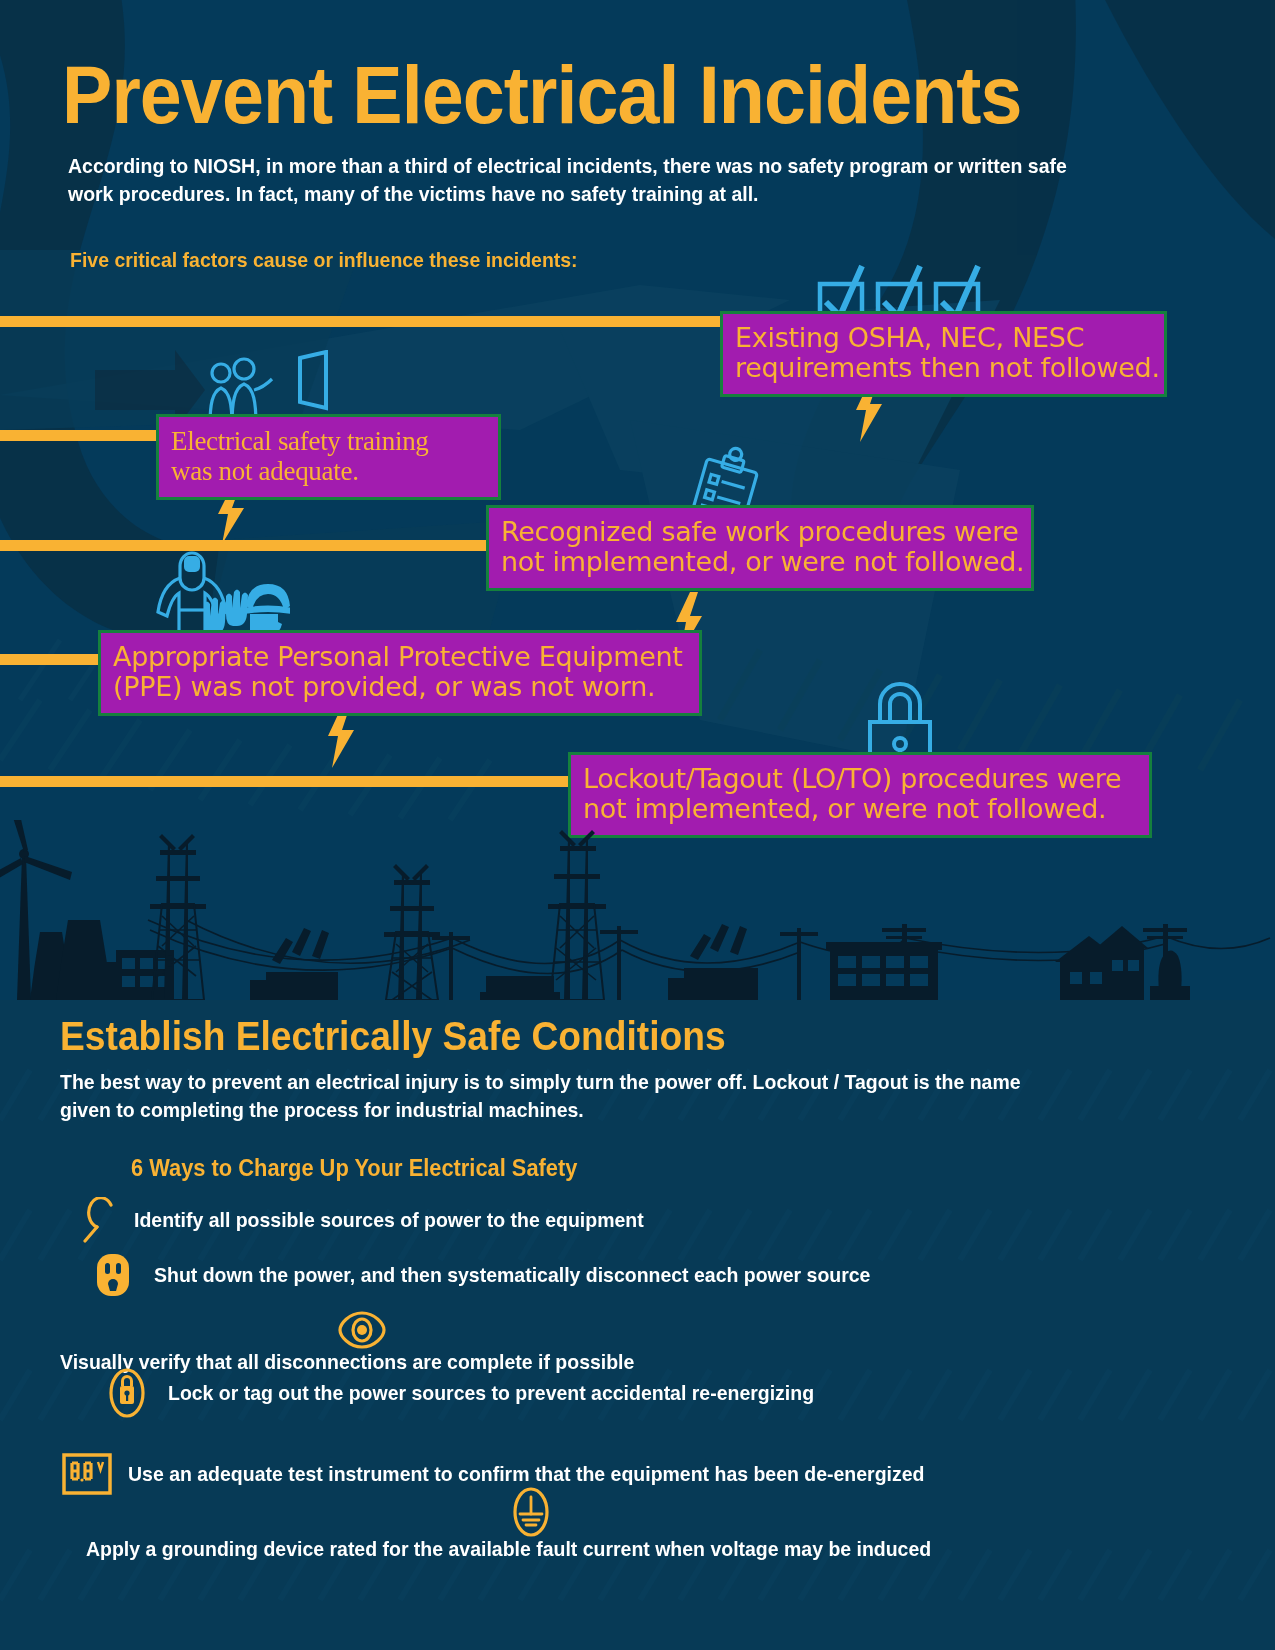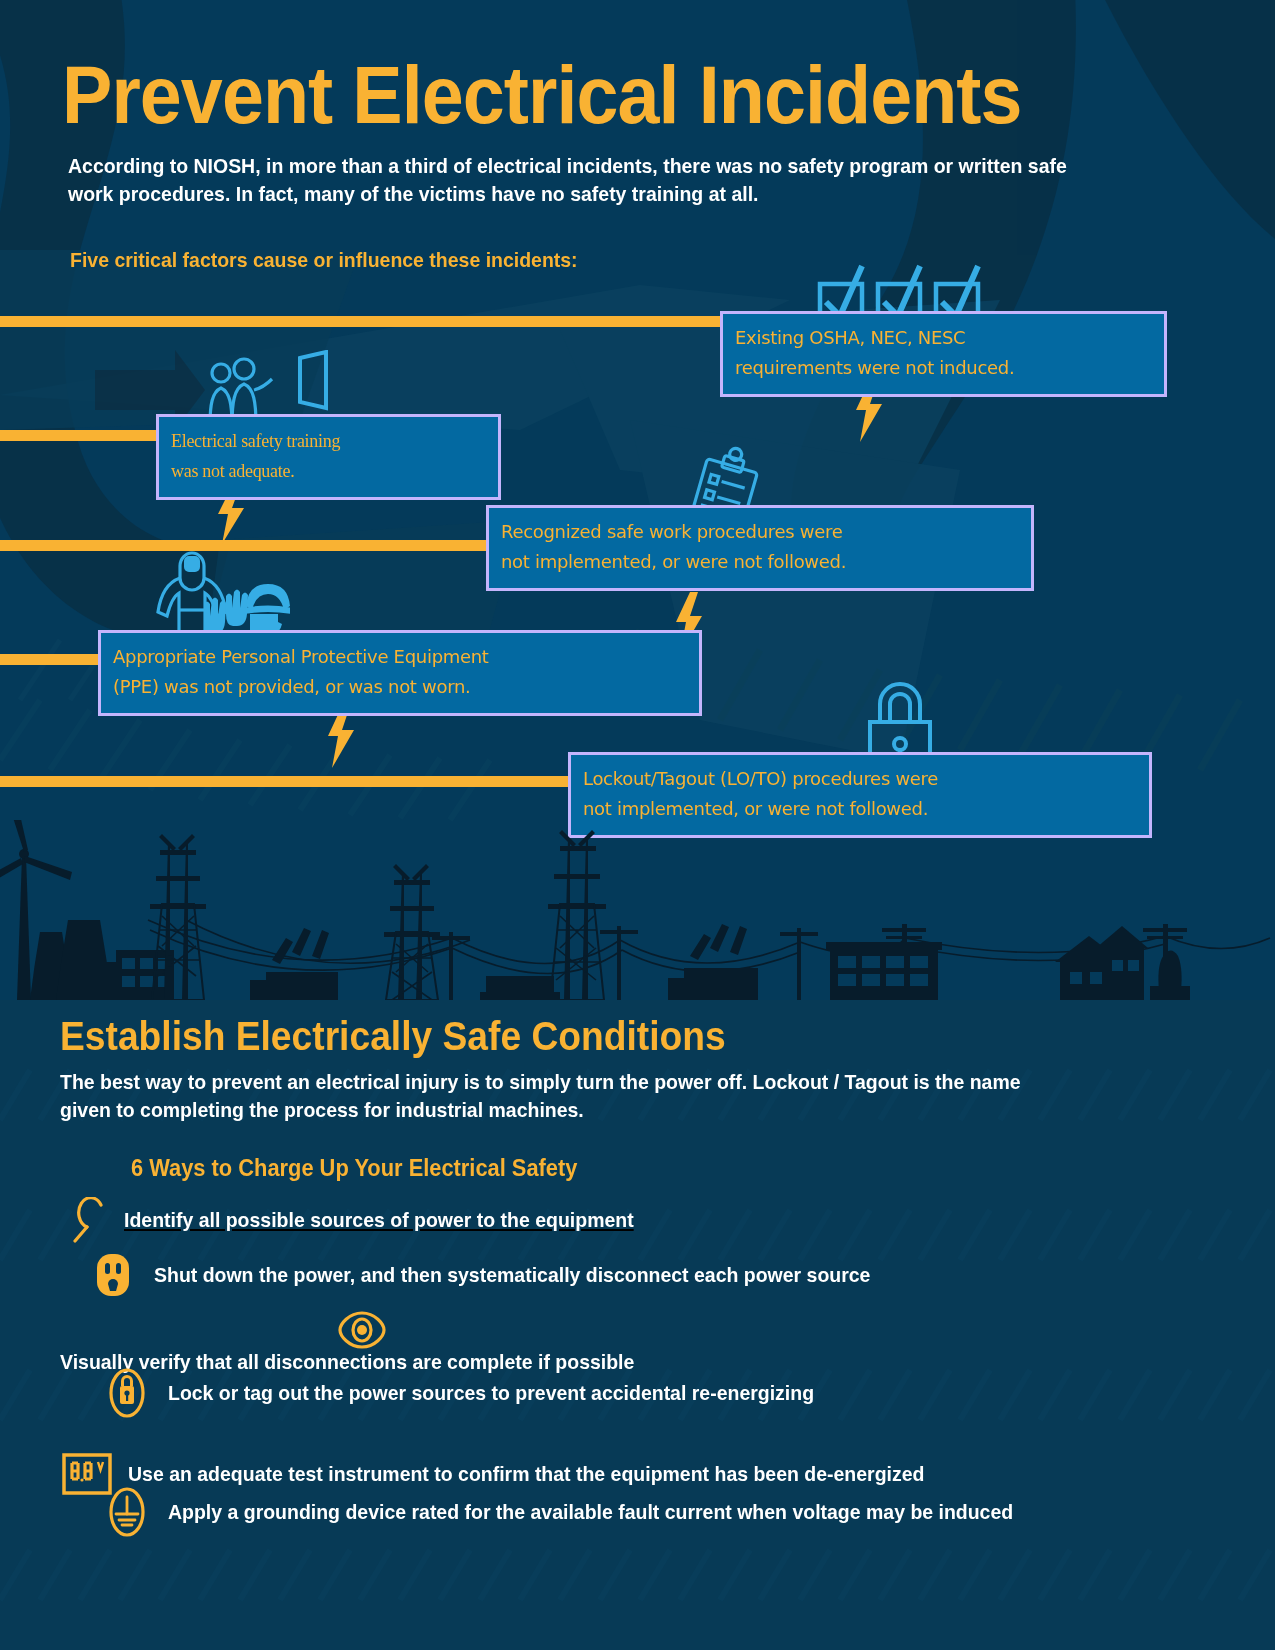--- a/index.html
+++ b/index.html
@@ -34,24 +34,24 @@
     font-size:20.5px; font-weight:bold; color:#f9b233;
     transform:scaleX(0.95); transform-origin:left top;
   }
 
   
   .rail { position:absolute; left:0; height:11px; background:#f9b233; }
 
   
   .callout {
     position:absolute;
-    border:3px solid #c4b5fd;
-    background:#0369a1;
+    border:3px solid #15803d;
+    background:#a21caf;
     color:#f9b233;
-    font-size:18px; line-height:30px;
+    font-size:27px; line-height:30px;
     padding:9px 12px 11px 12px;
     font-family:"DejaVu Sans", sans-serif;
     font-weight:400;
     letter-spacing:-0.3px;
   }
   .callout span { display:block; white-space:nowrap; }
 
   .bolt { position:absolute; }
 
   
@@ -207,21 +207,21 @@
   </svg>
   <svg class="bolt" style="left:672px; top:592px; width:34px; height:62px;" viewBox="0 0 34 62">
     <path d="M18,0 L4,30 L14,30 L8,62 L30,24 L18,24 L26,0 Z" fill="#f9b233"></path>
   </svg>
   <svg class="bolt" style="left:324px; top:706px; width:34px; height:62px;" viewBox="0 0 34 62">
     <path d="M18,0 L4,30 L14,30 L8,62 L30,24 L18,24 L26,0 Z" fill="#f9b233"></path>
   </svg>
 
   <div class="callout" style="left:720px; top:311px; width:447px;">
     <span>Existing OSHA, NEC, NESC</span>
-    <span>requirements were not induced.</span>
+    <span>requirements then not followed.</span>
   </div>
 
   <div class="callout" style="left:156px; top:414px; width:345px;font-family:Liberation Serif, serif;">
     <span>Electrical safety training</span>
     <span>was not adequate.</span>
   </div>
 
   <div class="callout" style="left:486px; top:505px; width:548px;">
     <span>Recognized safe work procedures were</span>
     <span>not implemented, or were not followed.</span>
@@ -360,21 +360,21 @@
       <path d="M0,260 l30,-50 M40,260 l30,-50 M80,260 l30,-50 M120,260 l30,-50 M160,260 l30,-50 M200,260 l30,-50 M240,260 l30,-50 M280,260 l30,-50 M320,260 l30,-50 M360,260 l30,-50 M400,260 l30,-50 M440,260 l30,-50 M480,260 l30,-50 M520,260 l30,-50 M560,260 l30,-50 M600,260 l30,-50 M640,260 l30,-50 M680,260 l30,-50 M720,260 l30,-50 M760,260 l30,-50 M800,260 l30,-50 M840,260 l30,-50 M880,260 l30,-50 M920,260 l30,-50 M960,260 l30,-50 M1000,260 l30,-50 M1040,260 l30,-50 M1080,260 l30,-50 M1120,260 l30,-50 M1160,260 l30,-50 M1200,260 l30,-50 M1240,260 l30,-50"></path>
       <path d="M0,420 l30,-50 M40,420 l30,-50 M80,420 l30,-50 M120,420 l30,-50 M160,420 l30,-50 M200,420 l30,-50 M240,420 l30,-50 M280,420 l30,-50 M320,420 l30,-50 M360,420 l30,-50 M400,420 l30,-50 M440,420 l30,-50 M480,420 l30,-50 M520,420 l30,-50 M560,420 l30,-50 M600,420 l30,-50 M640,420 l30,-50 M680,420 l30,-50 M720,420 l30,-50 M760,420 l30,-50 M800,420 l30,-50 M840,420 l30,-50 M880,420 l30,-50 M920,420 l30,-50 M960,420 l30,-50 M1000,420 l30,-50 M1040,420 l30,-50 M1080,420 l30,-50 M1120,420 l30,-50 M1160,420 l30,-50 M1200,420 l30,-50 M1240,420 l30,-50"></path>
       <path d="M0,600 l30,-50 M40,600 l30,-50 M80,600 l30,-50 M120,600 l30,-50 M160,600 l30,-50 M200,600 l30,-50 M240,600 l30,-50 M280,600 l30,-50 M320,600 l30,-50 M360,600 l30,-50 M400,600 l30,-50 M440,600 l30,-50 M480,600 l30,-50 M520,600 l30,-50 M560,600 l30,-50 M600,600 l30,-50 M640,600 l30,-50 M680,600 l30,-50 M720,600 l30,-50 M760,600 l30,-50 M800,600 l30,-50 M840,600 l30,-50 M880,600 l30,-50 M920,600 l30,-50 M960,600 l30,-50 M1000,600 l30,-50 M1040,600 l30,-50 M1080,600 l30,-50 M1120,600 l30,-50 M1160,600 l30,-50 M1200,600 l30,-50 M1240,600 l30,-50"></path>
     </g>
   </svg>
 
   <div class="h2">Establish Electrically Safe Conditions</div>
   <div class="sub">The best way to prevent an electrical injury is to simply turn the power off. Lockout / Tagout is the name given to completing the process for industrial machines.</div>
   <div class="h3">6 Ways to Charge Up Your Electrical Safety</div>
 
-  <div class="way" style="left:62px; top:197px;text-decoration:underline;">
+  <div class="way" style="left:72px; top:197px;">
     <span class="ic" style="width:62px;">
       <svg width="44" height="46" viewBox="0 0 44 46">
         <g fill="none" stroke="#f9b233" stroke-width="3.2" stroke-linecap="round">
           <path d="M30,8 a12,15 0 1 0 -14,22"></path>
           <path d="M16,30 L4,44"></path>
         </g>
       </svg>
     </span>
     <span class="tx">Identify all possible sources of power to the equipment</span>
   </div>
@@ -429,21 +429,21 @@
           <path d="M10,10 l6,0 M10,10 l0,8 M16,10 l0,8 M10,18 l6,0 M10,18 l0,8 M16,18 l0,8 M10,26 l6,0"></path>
           <path d="M23,10 l6,0 M23,10 l0,8 M29,10 l0,8 M23,18 l6,0 M23,18 l0,8 M29,18 l0,8 M23,26 l6,0"></path>
         </g>
         <circle cx="20" cy="27" r="1.6" fill="#f9b233"></circle>
         <path d="M36,9 l2.5,8 l2.5,-8" fill="none" stroke="#f9b233" stroke-width="2.4"></path>
       </svg>
     </span>
     <span class="tx">Use an adequate test instrument to confirm that the equipment has been de-energized</span>
   </div>
 
-  <div class="way" style="left:86px; top:487px;">
+  <div class="way" style="left:86px; top:487px;flex-direction:column;">
     <span class="ic" style="width:82px;">
       <svg width="38" height="50" viewBox="0 0 38 50">
         <ellipse cx="19" cy="25" rx="16" ry="23" fill="none" stroke="#f9b233" stroke-width="3.2"></ellipse>
         <g stroke="#f9b233" stroke-width="2.8" stroke-linecap="round">
           <path d="M19,10 L19,27"></path>
           <path d="M8,27 L30,27"></path>
           <path d="M11,33 L27,33"></path>
           <path d="M14,38 L24,38"></path>
         </g>
       </svg>

